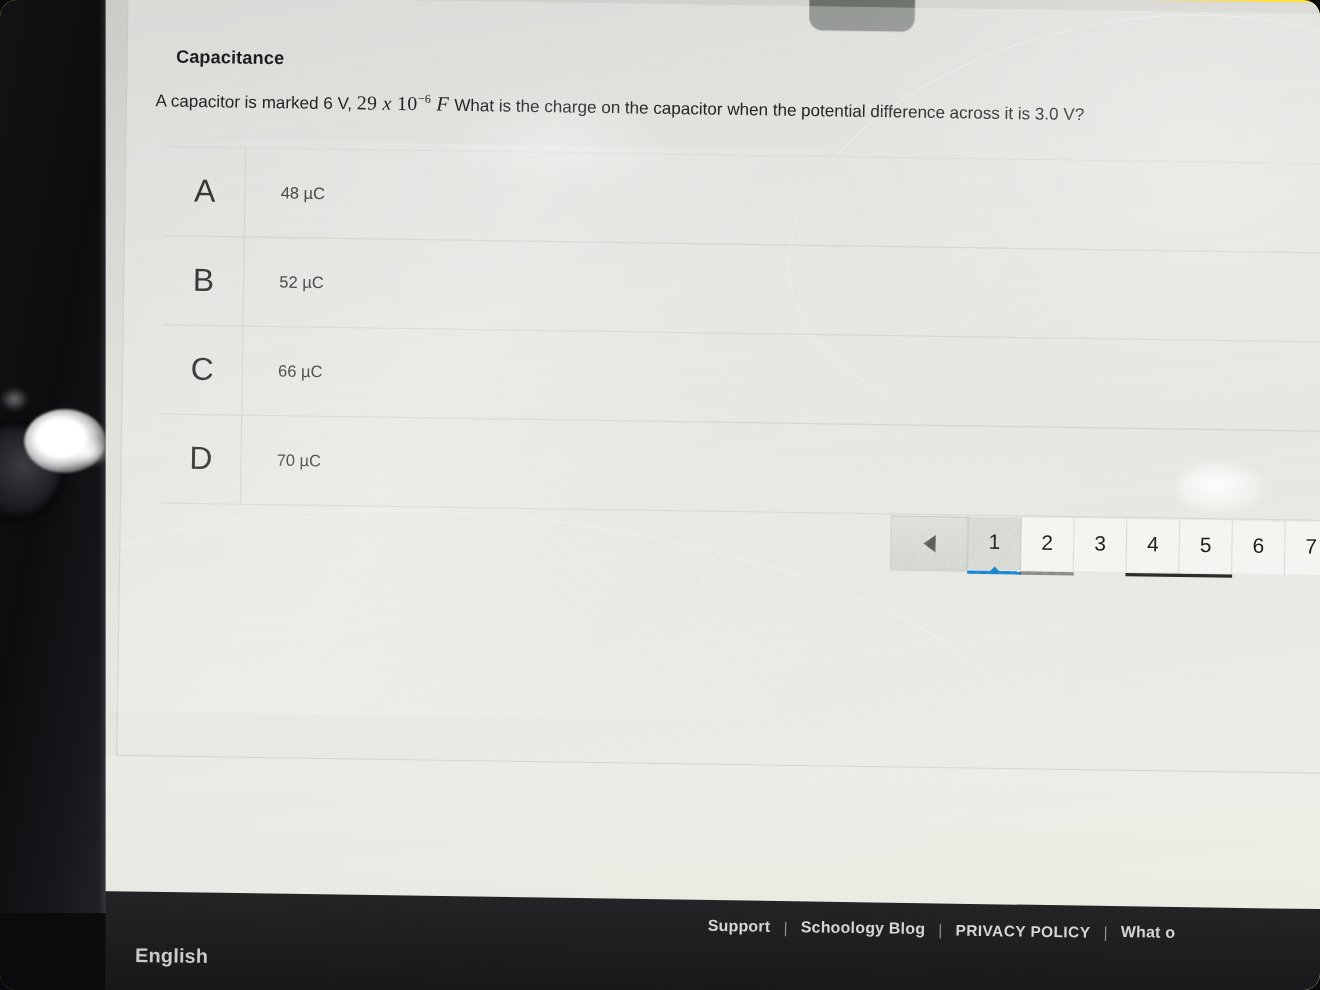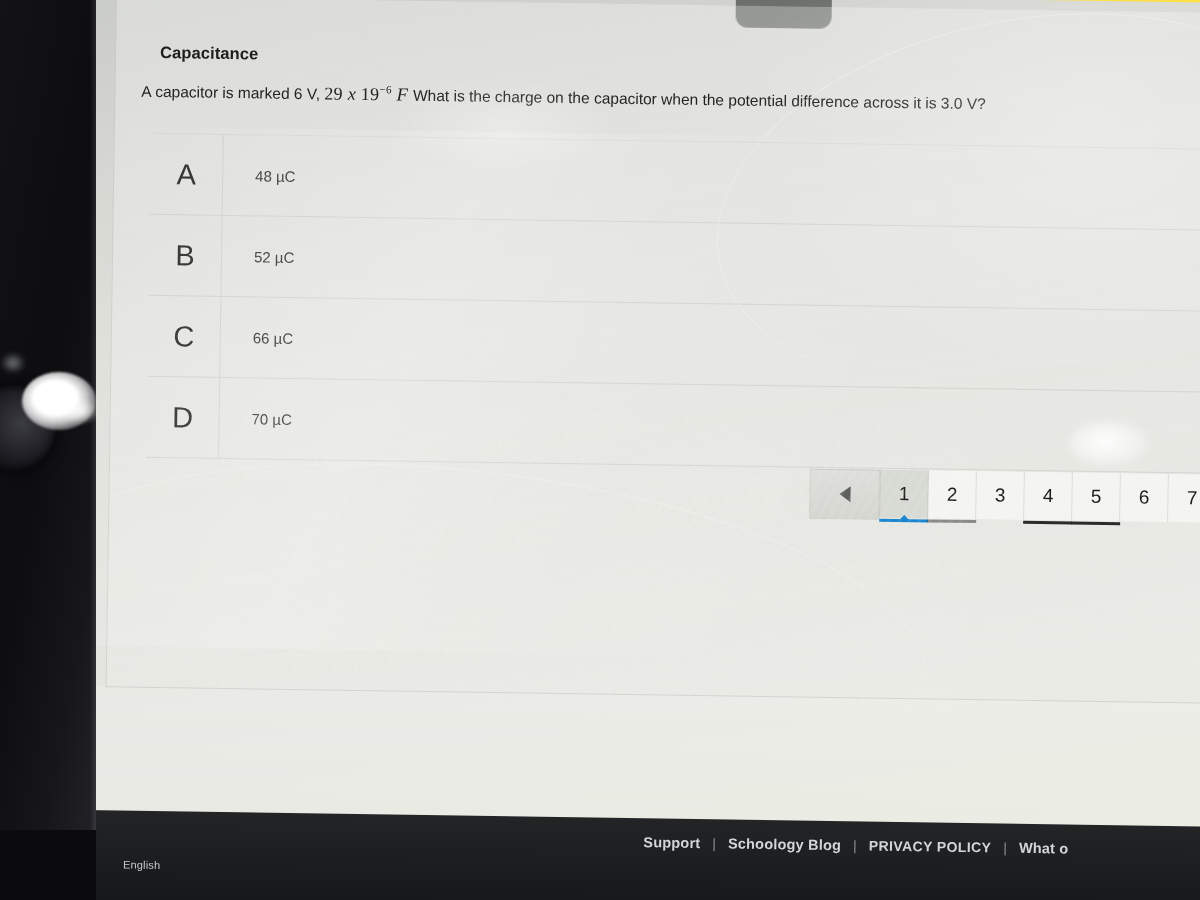--- a/index.html
+++ b/index.html
@@ -4,21 +4,21 @@
 <style>
   html,body{margin:0;padding:0;}
   body{
     width:1200px;height:900px;overflow:hidden;
     background:#0a0a0c;
     font-family:"Liberation Sans", sans-serif;
     position:relative;
   }
 
   
-  #photo{position:absolute;inset:0;overflow:hidden;background:#fde047;}
+  #photo{position:absolute;inset:0;overflow:hidden;background:#fde047;border-radius:15px;}
 
   .bezel-left{
     position:absolute;left:0;top:0;width:96px;height:900px;
     background:linear-gradient(100deg,#131316 0%,#0d0d10 45%,#17171b 75%,#24242a 100%);
     z-index:6;
   }
   .bezel-left::after{
     content:"";position:absolute;right:0;top:0;width:6px;height:100%;
     background:linear-gradient(90deg,rgba(255,255,255,0.0),rgba(255,255,255,0.10));
   }
@@ -187,21 +187,21 @@
   .pg-item.nobar .bar{background:transparent;}
   .pg-item.dim .bar{background:rgba(60,62,60,.55);}
 
   
   .footer{
     position:absolute;left:0;bottom:0;width:1130px;height:106px;
     background:linear-gradient(180deg,#232426 0%,#1d1e20 40%,#141517 100%);
   }
   .footer-lang{
     position:absolute;left:40px;top:48px;
-    font-size:11px;color:#c9cbcc;font-weight:normal;letter-spacing:.2px;
+    font-size:18px;color:#c9cbcc;font-weight:bold;letter-spacing:.2px;
   }
   .footer-links{
     position:absolute;left:560px;top:16px;
     display:flex;align-items:center;gap:12px;white-space:nowrap;
   }
   .f-link{font-size:14.5px;color:#d3d5d6;font-weight:bold;letter-spacing:.2px;}
   .f-link.caps{font-size:14px;letter-spacing:.4px;}
   .f-sep{font-size:14px;color:#8d8f90;}
 
   
@@ -221,21 +221,21 @@
 
     <div class="content-card">
 
       <div class="q-title">Capacitance</div>
 
       <div class="q-text">
         <span>A capacitor is marked 6 V,</span>
         <span class="mathy">
           <span>29</span>
           <span class="var">x</span>
-          <span>19</span><sup>−6</sup>
+          <span>10</span><sup>−6</sup>
           <span class="ital-f">F</span>
         </span>
         <span>What is the charge on the capacitor when the potential difference across it is 3.0 V?</span>
       </div>
 
       <div class="options">
 
         <div class="opt-row">
           <div class="opt-letter">A</div>
           <div class="opt-value">48 µC</div>

